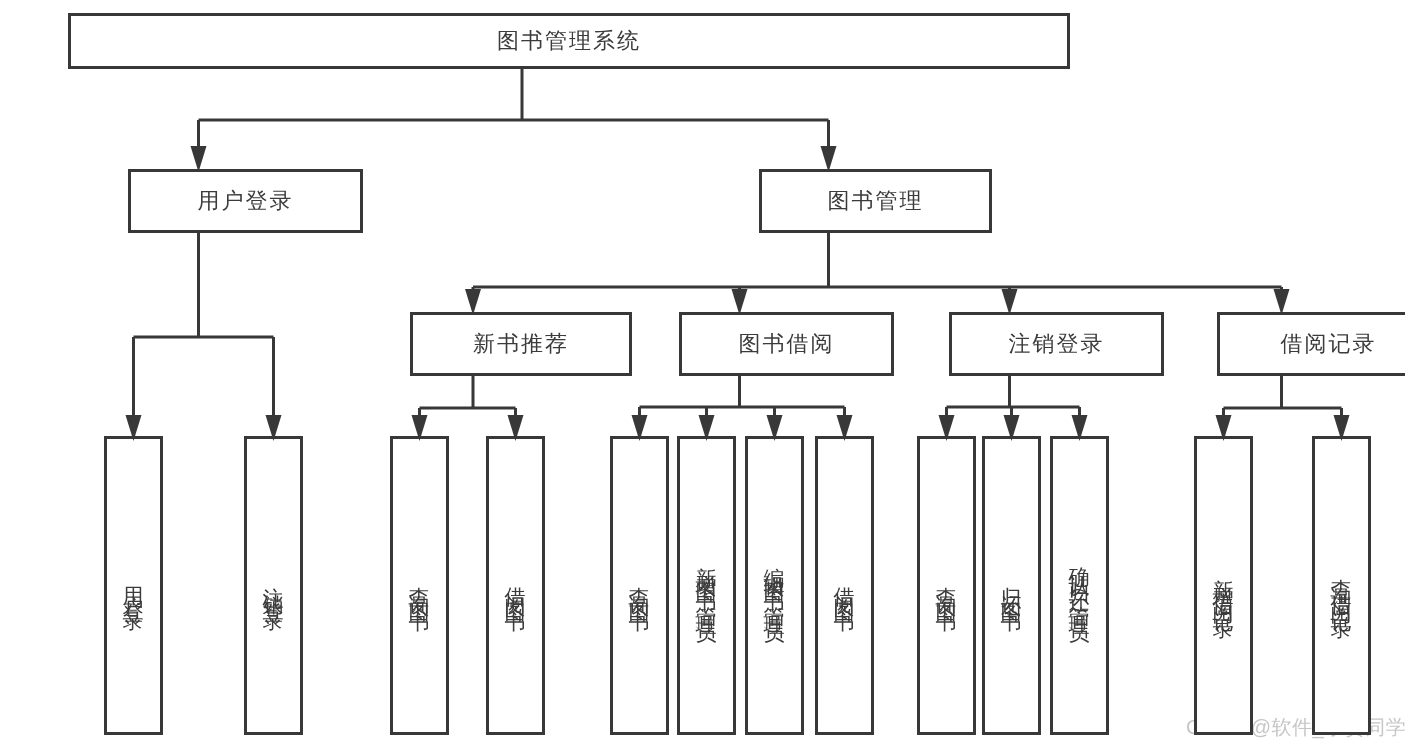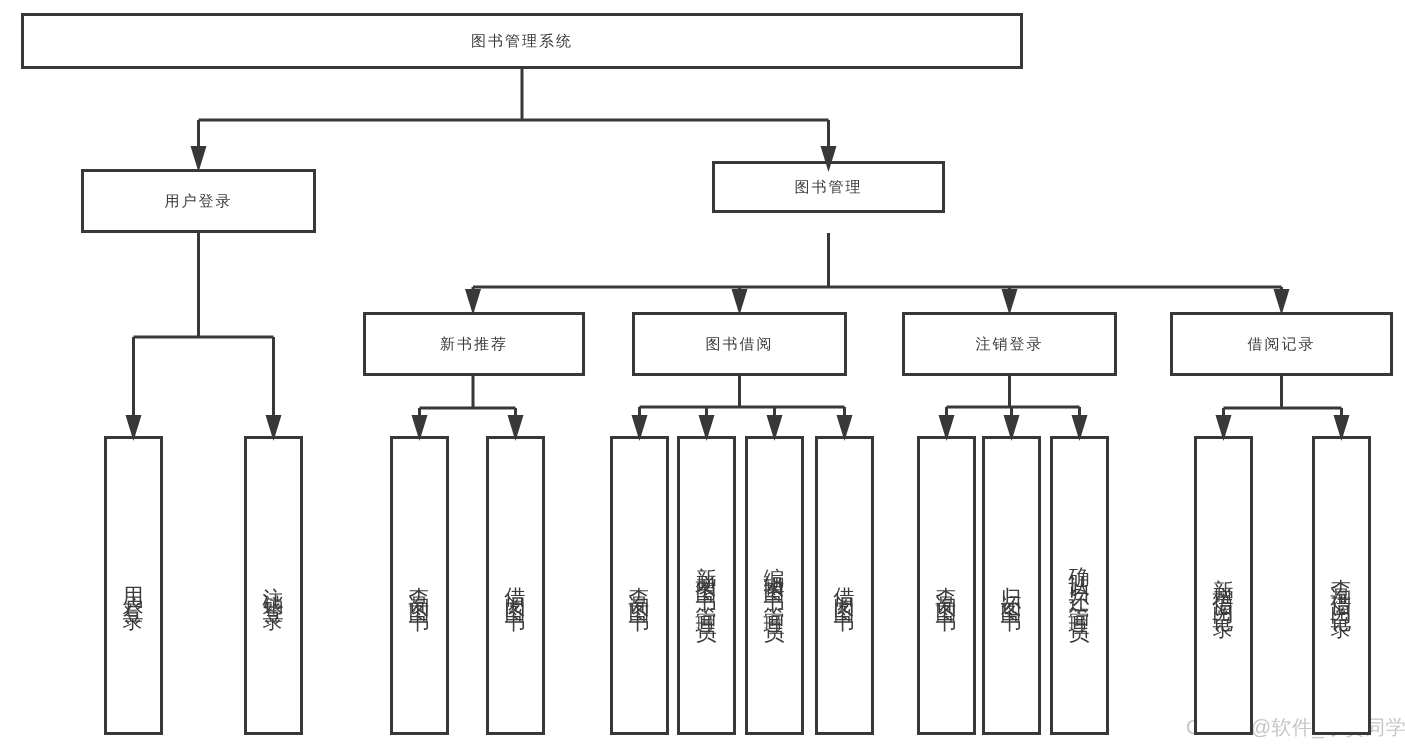--- a/index.html
+++ b/index.html
@@ -22,22 +22,23 @@
     z-index:3;pointer-events:none;
   }
   .connector-layer path{stroke:var(--line);stroke-width:3;fill:none;}
   .connector-layer polygon{fill:var(--line);stroke:none;}
   .hbox{
     position:absolute;z-index:2;
     background:var(--bg);
     border:3px solid var(--line);
     display:flex;align-items:center;justify-content:center;
     color:var(--text);
-    font-size:15px;letter-spacing:2px;
+    font-size:22px;letter-spacing:2px;
     white-space:nowrap;
+    margin-left:47px;
   }
   .vbox{
     position:absolute;z-index:2;
     top:436px;width:59px;height:299px;
     background:var(--bg);
     border:3px solid var(--line);
     display:flex;align-items:center;justify-content:center;
     color:var(--text);
     font-size:21px;
     writing-mode:vertical-rl;
@@ -91,21 +92,21 @@
     <polygon points="1071.5,415 1087.5,415 1079.5,441"></polygon>
 
     <path d="M1281.5 376 V408 M1223.5 408 H1341.5 M1223.5 408 V420 M1341.5 408 V420"></path>
     <polygon points="1215.5,415 1231.5,415 1223.5,441"></polygon>
     <polygon points="1333.5,415 1349.5,415 1341.5,441"></polygon>
   </svg>
 
   <div class="hbox" style="left:21px;top:13px;width:1002px;height:56px;">图书管理系统</div>
 
   <div class="hbox" style="left:81px;top:169px;width:235px;height:64px;">用户登录</div>
-  <div class="hbox" style="left:712px;top:161px;width:233px;height:52px;">图书管理</div>
+  <div class="hbox" style="left:712px;top:169px;width:233px;height:64px;">图书管理</div>
 
   <div class="hbox" style="left:632px;top:312px;width:215px;height:64px;">图书借阅</div>
   <div class="hbox" style="left:363px;top:312px;width:222px;height:64px;">新书推荐</div>
   <div class="hbox" style="left:902px;top:312px;width:215px;height:64px;">注销登录</div>
   <div class="hbox" style="left:1170px;top:312px;width:223px;height:64px;">借阅记录</div>
 
   <div class="vbox" style="left:104px;">用户登录</div>
   <div class="vbox" style="left:244px;">注销登录</div>
 
   <div class="vbox" style="left:390px;">查询图书</div>

